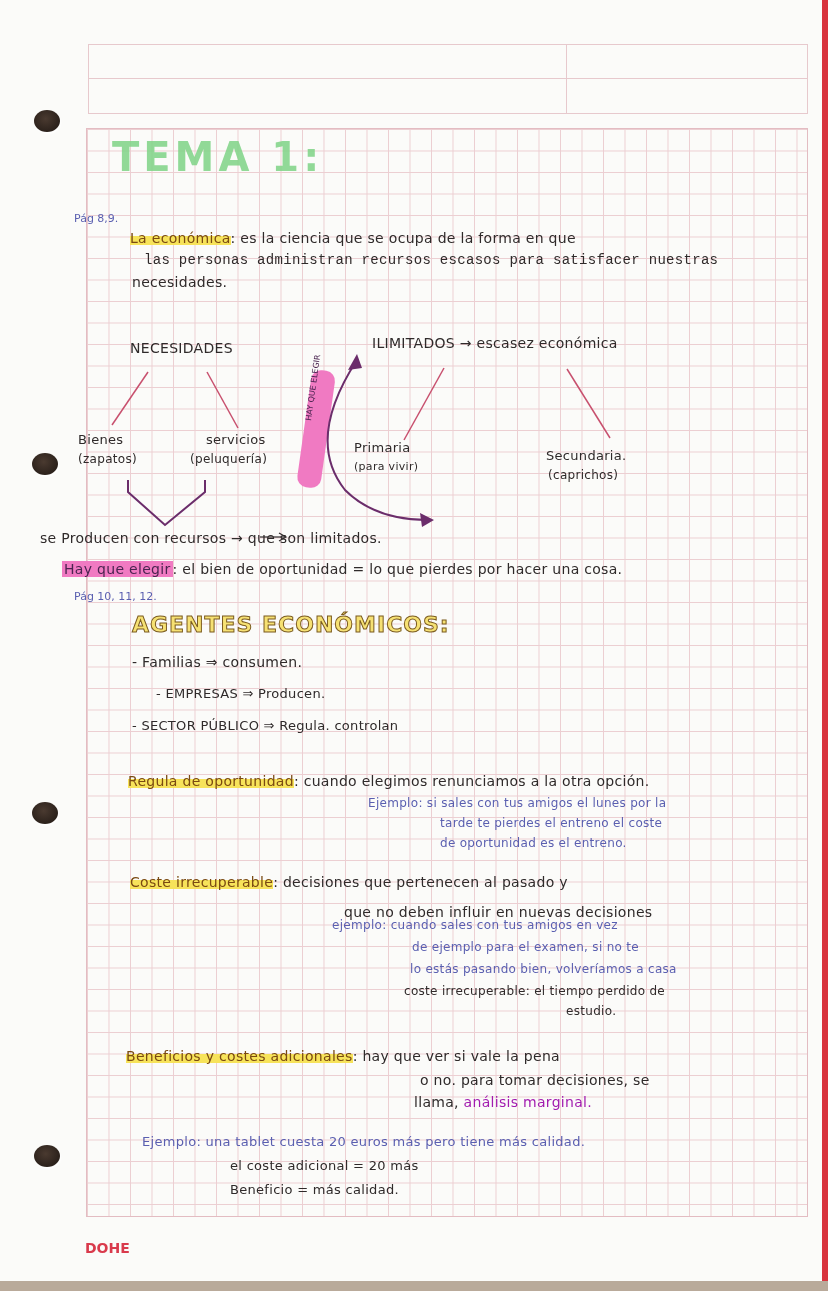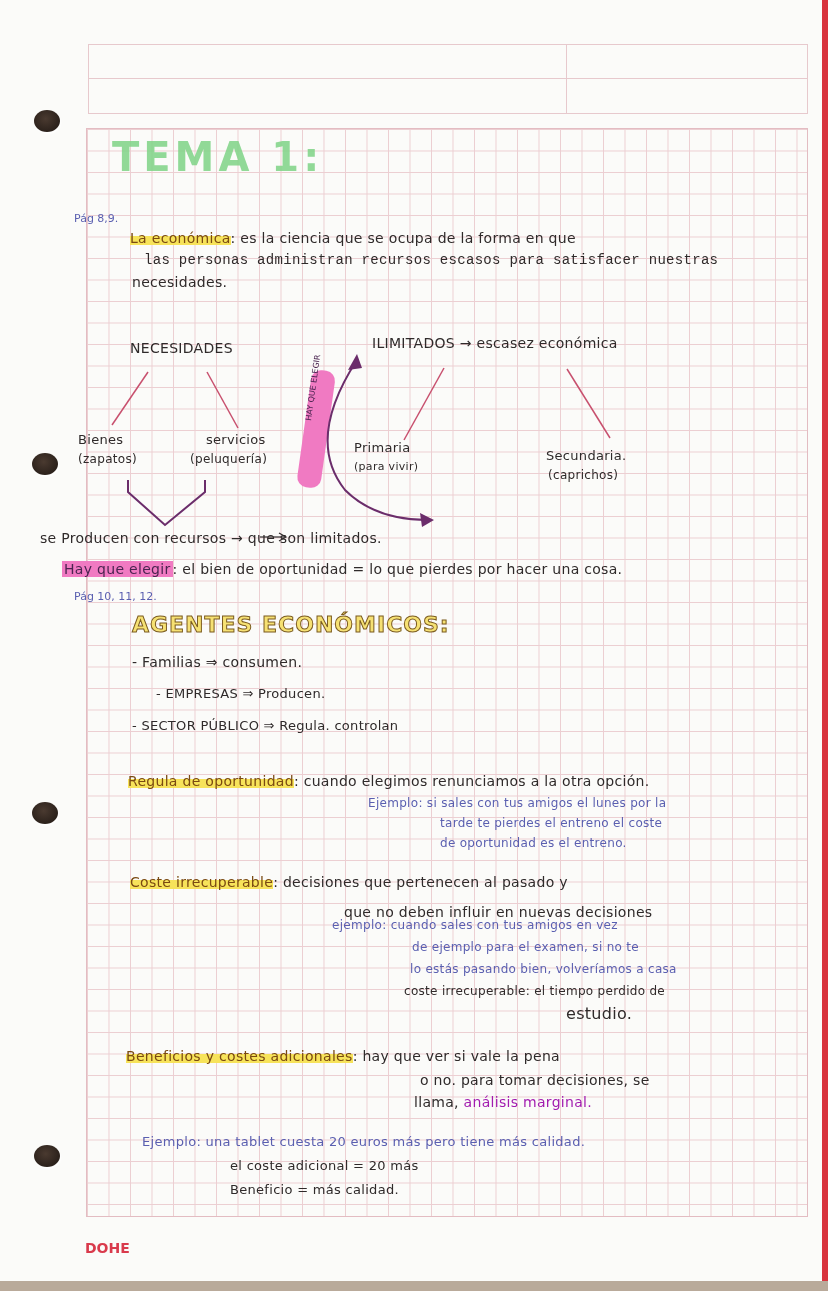--- a/index.html
+++ b/index.html
@@ -109,21 +109,21 @@
 <div class="txt hand blue" style="left:440px;top:836px;font-size:12px;">de oportunidad es el entreno.</div>
 
 <div class="txt hand" style="left:130px;top:874px;">
   <span class="hl-yellow">Coste irrecuperable</span><span>: decisiones que pertenecen al pasado y</span>
 </div>
 <div class="txt hand" style="left:344px;top:896px;margin-top:8px;">que no deben influir en nuevas decisiones</div>
 <div class="txt hand blue" style="left:332px;top:918px;font-size:12px;">ejemplo: cuando sales con tus amigos en vez</div>
 <div class="txt hand blue" style="left:412px;top:940px;font-size:12px;">de ejemplo para el examen, si no te</div>
 <div class="txt hand blue" style="left:410px;top:962px;font-size:12px;">lo estás pasando bien, volveríamos a casa</div>
 <div class="txt hand" style="left:404px;top:984px;font-size:12px;">coste irrecuperable: el tiempo perdido de</div>
-<div class="txt hand" style="left:566px;top:1004px;font-size:16px;">estudio.</div>
+<div class="txt hand" style="left:566px;top:1004px;font-size:12px;">estudio.</div>
 
 <div class="txt hand" style="left:126px;top:1048px;">
   <span class="hl-yellow">Beneficios y costes adicionales</span><span>: hay que ver si vale la pena</span>
 </div>
 <div class="txt hand" style="left:420px;top:1072px;">o no. para tomar decisiones, se</div>
 <div class="txt hand" style="left:414px;top:1094px;">
   <span>llama,</span> <span class="purple">análisis marginal.</span>
 </div>
 
 <div class="txt hand blue" style="left:142px;top:1134px;font-size:13px;">Ejemplo: una tablet cuesta 20 euros más pero tiene más calidad.</div>

